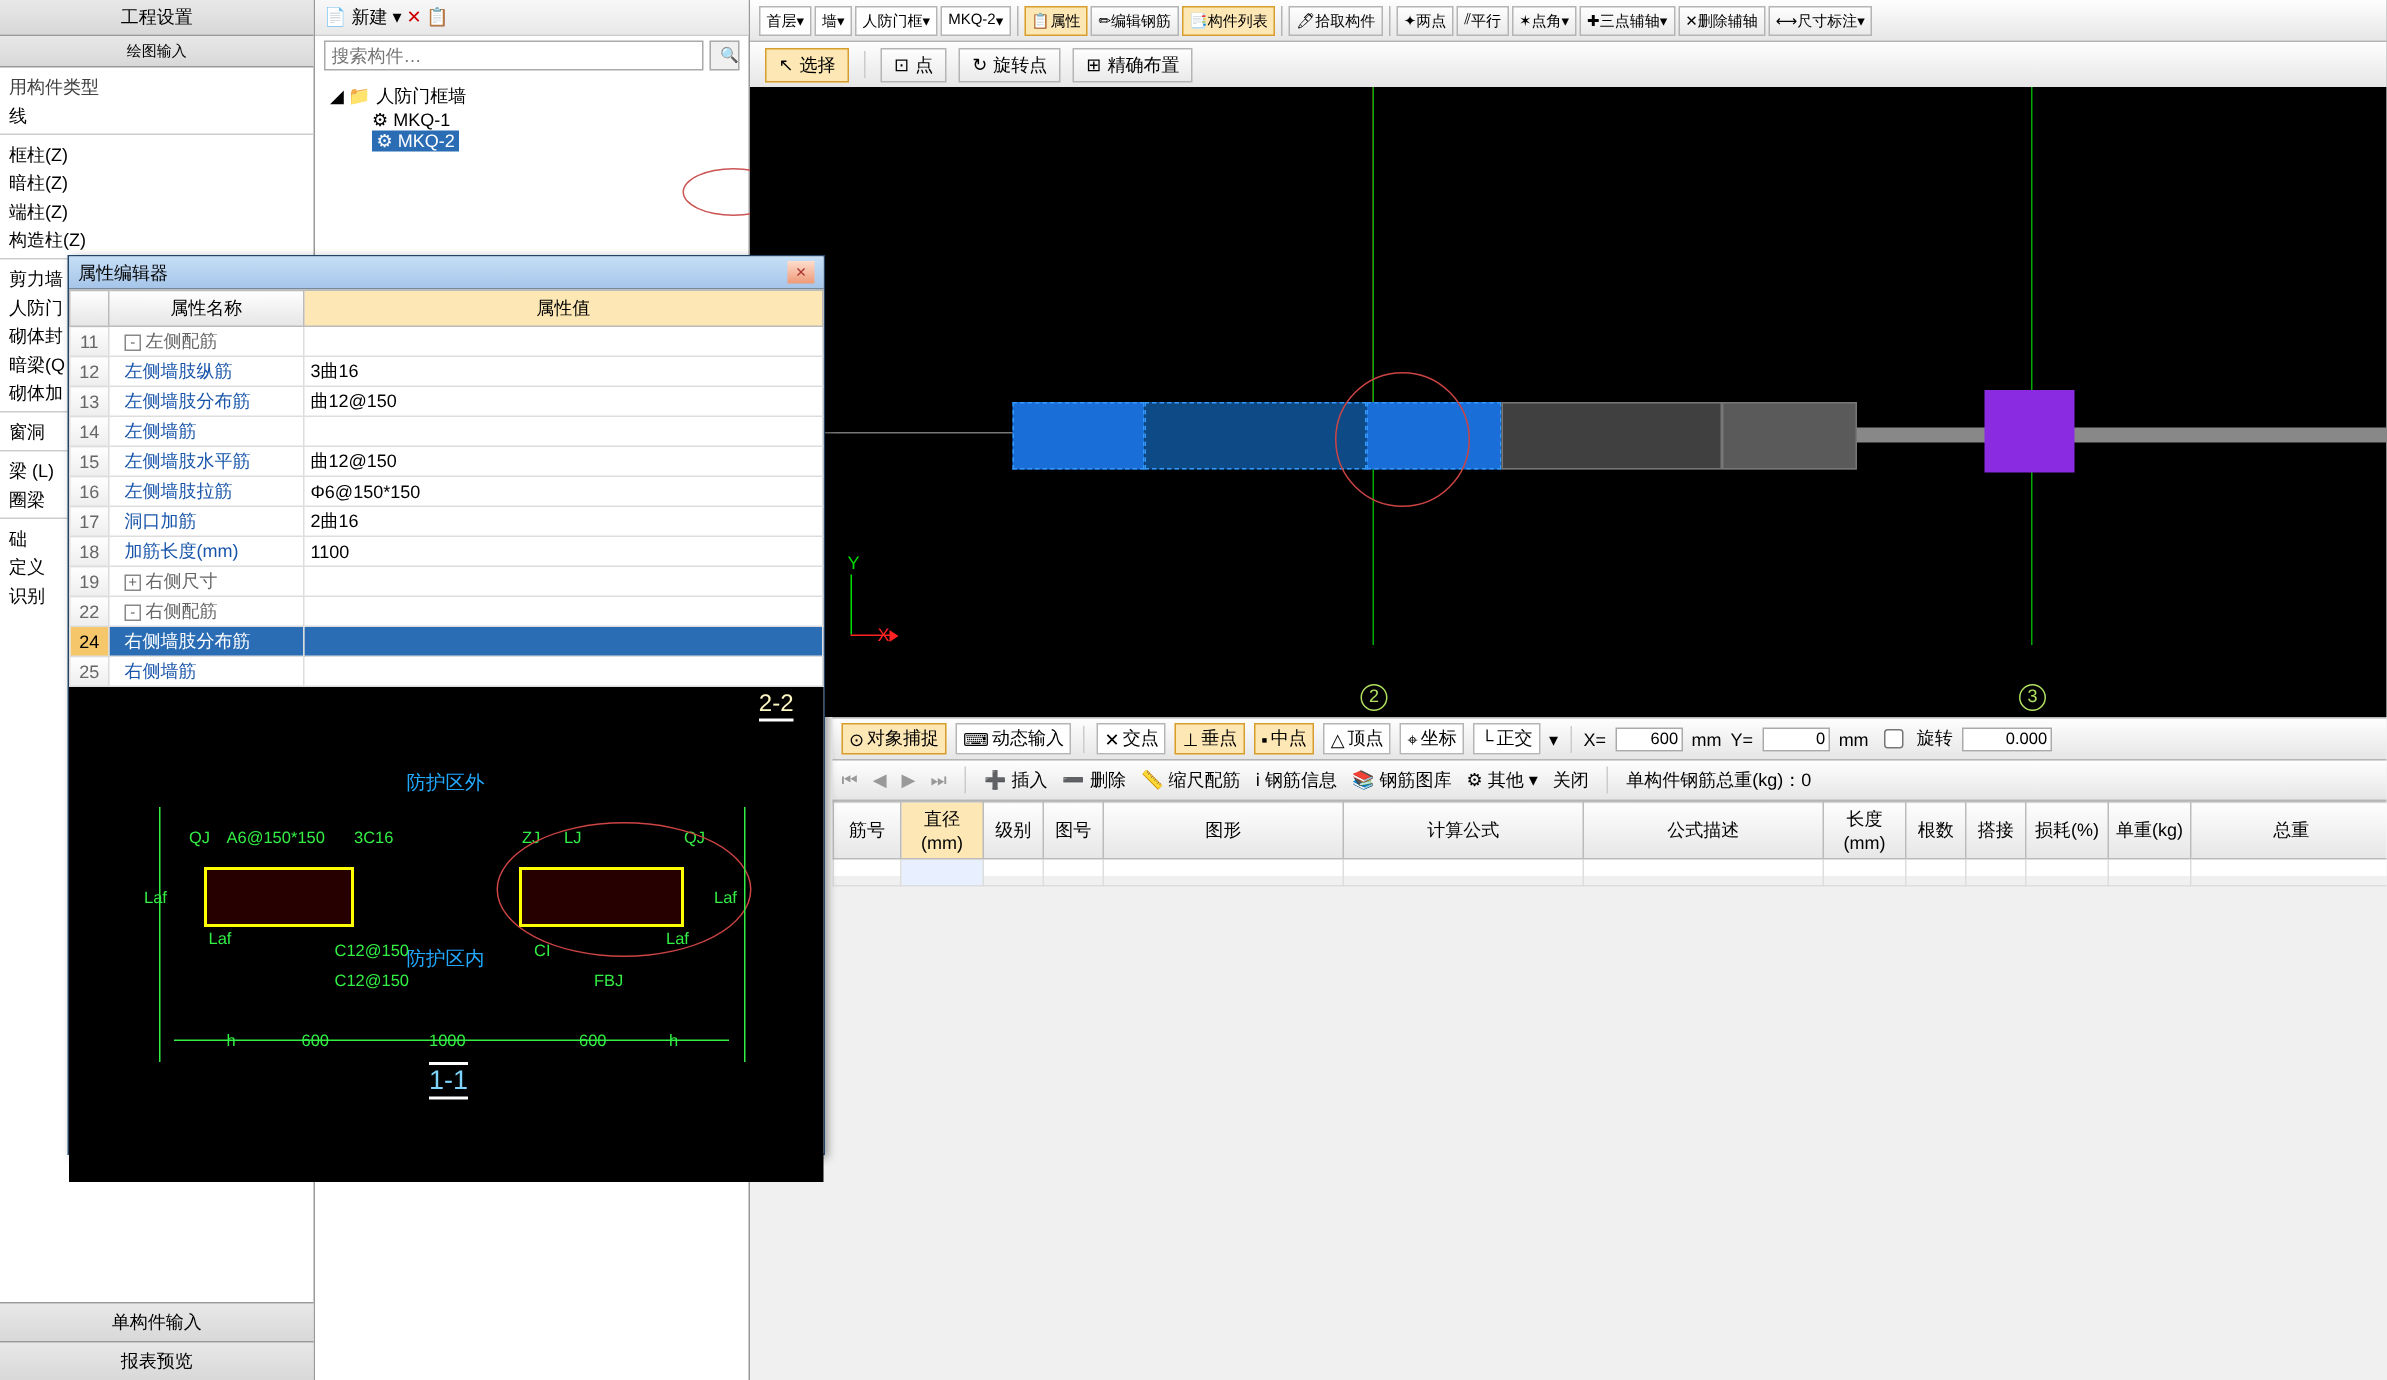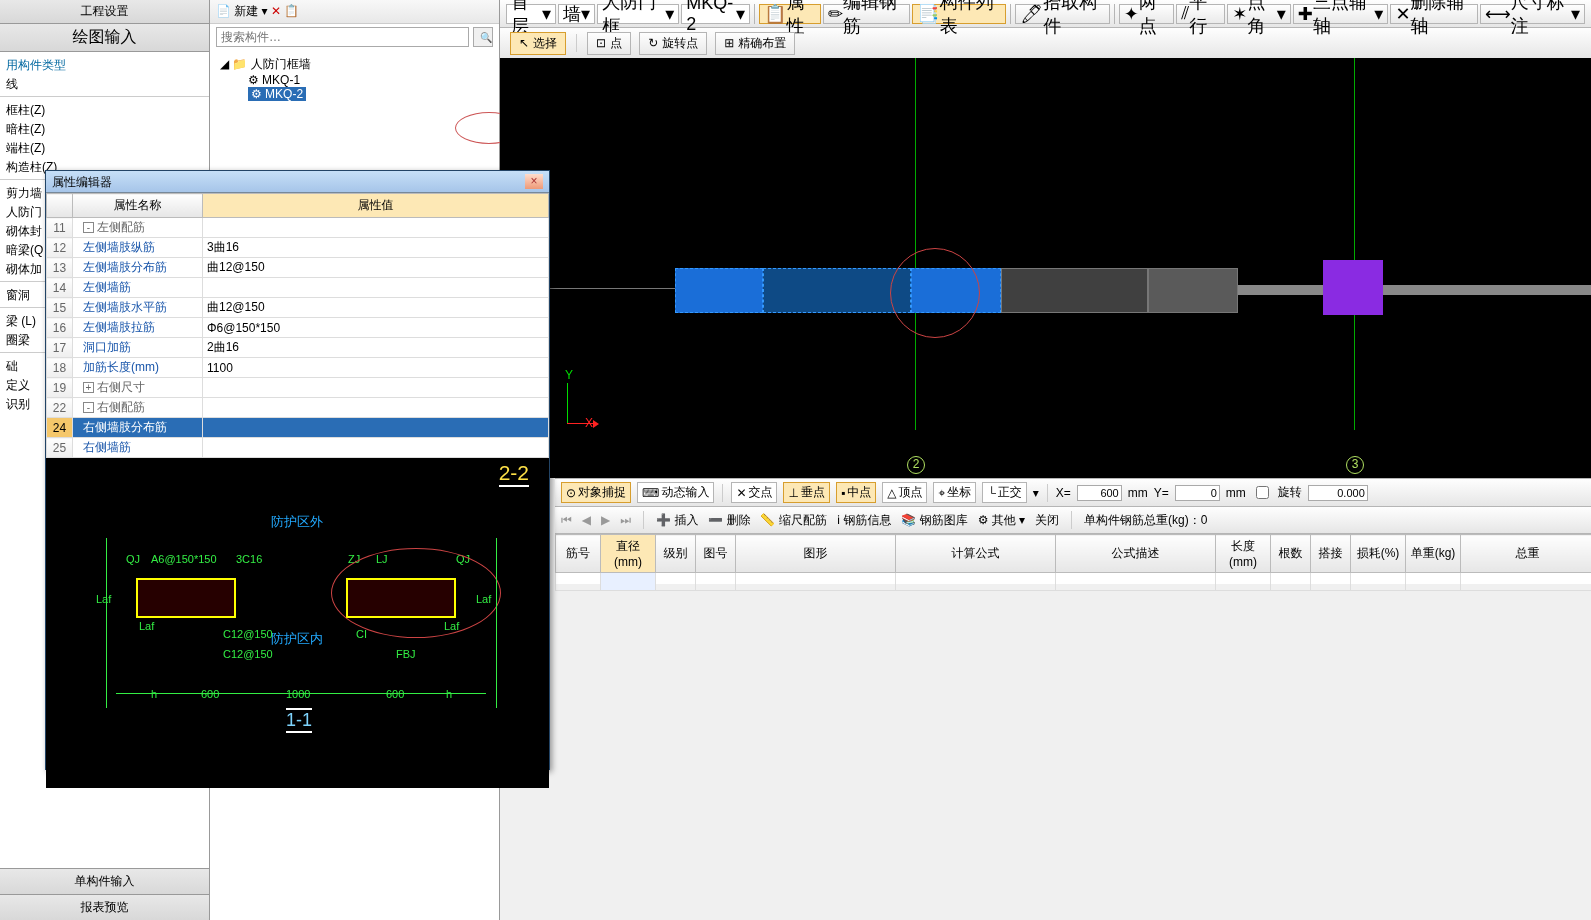--- a/index.html
+++ b/index.html
@@ -1,38 +1,38 @@
 <!DOCTYPE html>
 <html><head>
 <meta charset="utf-8">
 <style>
   * { box-sizing: border-box; font-family: "Microsoft YaHei", sans-serif; }
   body { margin: 0; width: 1591px; height: 920px; background: #f0f0f0; position: relative; overflow: hidden; }
   .left-panel { position: absolute; left: 0; top: 0; width: 210px; height: 920px; background: #fff; border-right: 1px solid #999; }
   .left-header { background: linear-gradient(#e8e8e8,#d8d8d8); text-align: center; font-size: 12px; padding: 3px; border-bottom: 1px solid #999; }
-  .left-header2 { background: linear-gradient(#e8e8e8,#d8d8d8); text-align: center; font-size: 16px; padding: 3px; border-bottom: 1px solid #999; }
+  .left-header2 { background: linear-gradient(#e8e8e8,#d8d8d8); text-align: center; font-size: 10px; padding: 3px; border-bottom: 1px solid #999; }
   .left-tree { font-size: 12px; padding: 4px 0; }
   .left-tree div { padding: 1px 6px; }
   .left-bottom { position: absolute; bottom: 0; left: 0; right: 0; }
   .left-bottom div { background: linear-gradient(#e8e8e8,#d8d8d8); text-align: center; font-size: 12px; padding: 4px; border-top: 1px solid #999; }
   .tree-panel { position: absolute; left: 210px; top: 0; width: 290px; height: 920px; background: #fff; border-right: 1px solid #999; }
   .tree-toolbar { background: linear-gradient(#f8f8f8,#e8e8e8); height: 24px; font-size: 12px; padding: 3px 6px; border-bottom: 1px solid #ccc; }
   .tree-toolbar .new { color: #000; }
   .tree-toolbar .x { color: #c00; }
   .search-row { padding: 3px 6px; display: flex; gap: 4px; }
   .search-input { flex: 1; border: 1px solid #aaa; font-size: 12px; padding: 2px 4px; color: #888; }
   .search-btn { width: 20px; border: 1px solid #aaa; background: #f0f0f0; font-size: 10px; }
   .comp-tree { font-size: 12px; padding: 6px 10px; }
   .comp-tree .parent { color: #000; }
   .comp-tree .child { margin-left: 28px; }
   .comp-tree .child.sel { background: #2a6db5; color: #fff; display: inline-block; padding: 0 3px; }
   .comp-tree .circle { border: 1px solid #c55; border-radius: 50%; width: 68px; height: 32px; position: absolute; left: 245px; top: 62px; }
   .main-area { position: absolute; left: 500px; top: 0; width: 1091px; height: 478px; background: #000; }
   .top-ribbon { position: absolute; left: 500px; top: 0; width: 1091px; height: 58px; background: #f0f0f0; z-index: 2; }
-  .ribbon1 { height: 28px; background: linear-gradient(#fefefe,#e6e6e6); border-bottom: 1px solid #b5b5b5; display: flex; align-items: center; font-size: 18px; padding: 0 6px; gap: 2px; }
+  .ribbon1 { height: 28px; background: linear-gradient(#fefefe,#e6e6e6); border-bottom: 1px solid #b5b5b5; display: flex; align-items: center; font-size: 10px; padding: 0 6px; gap: 2px; }
   .ribbon1 .combo, .ribbon1 .btn { border: 1px solid #b5b5b5; background: #fff; padding: 1px 4px; height: 20px; display: inline-flex; align-items: center; }
   .ribbon1 .btn { background: linear-gradient(#fefefe,#eaeaea); cursor: pointer; }
   .ribbon1 .btn.active { background: #fde8b5; border-color: #d79e2e; }
   .ribbon1 .sep { width: 1px; height: 20px; background: #b5b5b5; margin: 0 2px; }
   .ribbon2 { height: 30px; background: linear-gradient(#fefefe,#e6e6e6); display: flex; align-items: center; font-size: 12px; padding: 0 10px; gap: 8px; }
   .ribbon2 .btn { border: 1px solid #b5b5b5; background: linear-gradient(#fefefe,#eaeaea); padding: 2px 8px; display: inline-flex; align-items: center; gap: 4px; }
   .ribbon2 .btn.active { background: #fde8b5; border-color: #d79e2e; }
   .canvas { position: absolute; left: 0; top: 58px; width: 1091px; height: 420px; background: #000; }
   .gridline-v { position: absolute; top: 0; bottom: 48px; width: 1px; background: #0a0; }
   .gridline-red { position: absolute; top: 0; width: 1px; background: #f22; height: 210px; }
@@ -70,21 +70,21 @@
   .lh { position: absolute; left: 0; height: 1px; background: #f22; }
   .toggle-box { display:inline-block; width:11px; height:11px; border:1px solid #888; text-align:center; line-height:9px; font-size:10px; margin-right:3px; }
 </style>
 </head>
 <body>
 
 <div class="left-panel">
   <div class="left-header">工程设置</div>
   <div class="left-header2">绘图输入</div>
   <div class="left-tree">
-    <div style="color:#0369a1;">用构件类型</div>
+    <div style="color:#404040;">用构件类型</div>
     <div>线</div>
     <div style="border-top:1px solid #ccc;margin:2px 0;"></div>
     <div>框柱(Z)</div>
     <div>暗柱(Z)</div>
     <div>端柱(Z)</div>
     <div>构造柱(Z)</div>
     <div style="border-top:1px solid #ccc;margin:2px 0;"></div>
     <div>剪力墙</div>
     <div>人防门</div>
     <div>砌体封</div>
@@ -326,21 +326,21 @@
           <td></td>
         </tr>
         <tr>
           <td class="num">25</td>
           <td class="lbl">右侧墙筋</td>
           <td></td>
         </tr>
       </tbody>
   </table>
   <div class="pe-img">
-    <div class="txt" style="color:#fde047;right:20px;top:3px;border-bottom:2px solid #fff;font-size:21px;">2-2</div>
+    <div class="txt" style="color:#fef9c3;right:20px;top:3px;border-bottom:2px solid #fff;font-size:16px;">2-2</div>
     <div class="txt" style="color:#2af;left:225px;top:55px;">防护区外</div>
     <div class="txt" style="color:#2af;left:225px;top:172px;">防护区内</div>
     <div class="txt" style="color:#7dd3fc;left:240px;top:250px;border-bottom:2px solid #fff;border-top:2px solid #fff;font-size:18px;">1-1</div>
 
     <div class="txt" style="color:#3e4;left:80px;top:95px;font-size:11px;">QJ</div>
     <div class="txt" style="color:#3e4;left:105px;top:95px;font-size:11px;">A6@150*150</div>
     <div class="txt" style="color:#3e4;left:190px;top:95px;font-size:11px;">3C16</div>
     <div class="txt" style="color:#3e4;left:302px;top:95px;font-size:11px;">ZJ</div>
     <div class="txt" style="color:#3e4;left:330px;top:95px;font-size:11px;">LJ</div>
     <div class="txt" style="color:#3e4;left:410px;top:95px;font-size:11px;">QJ</div>

